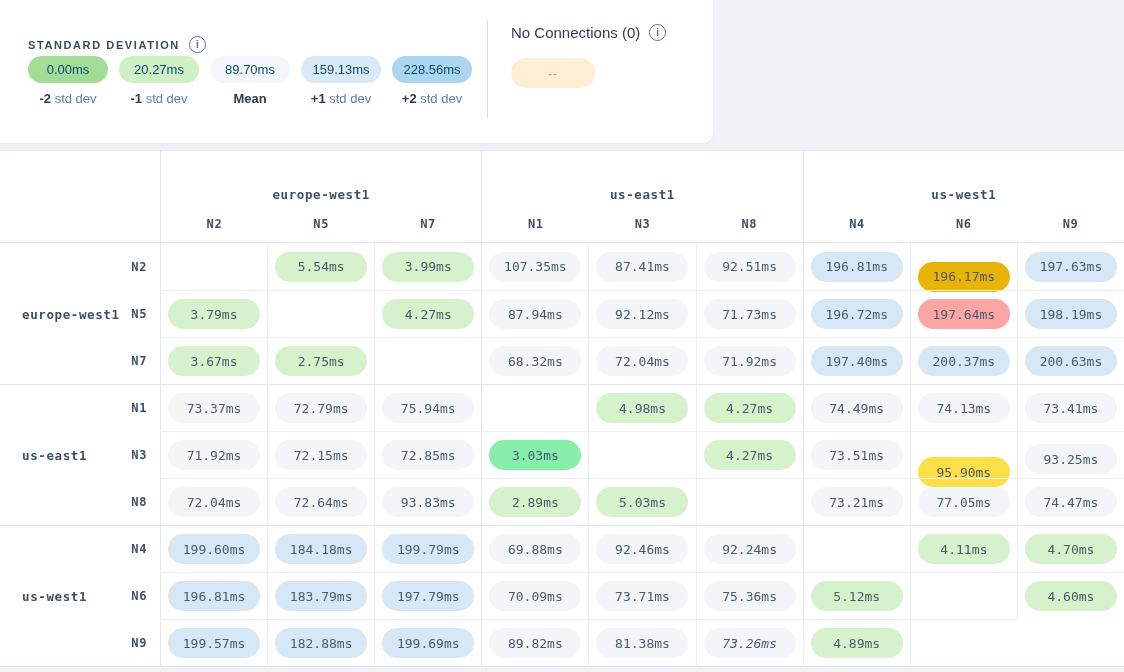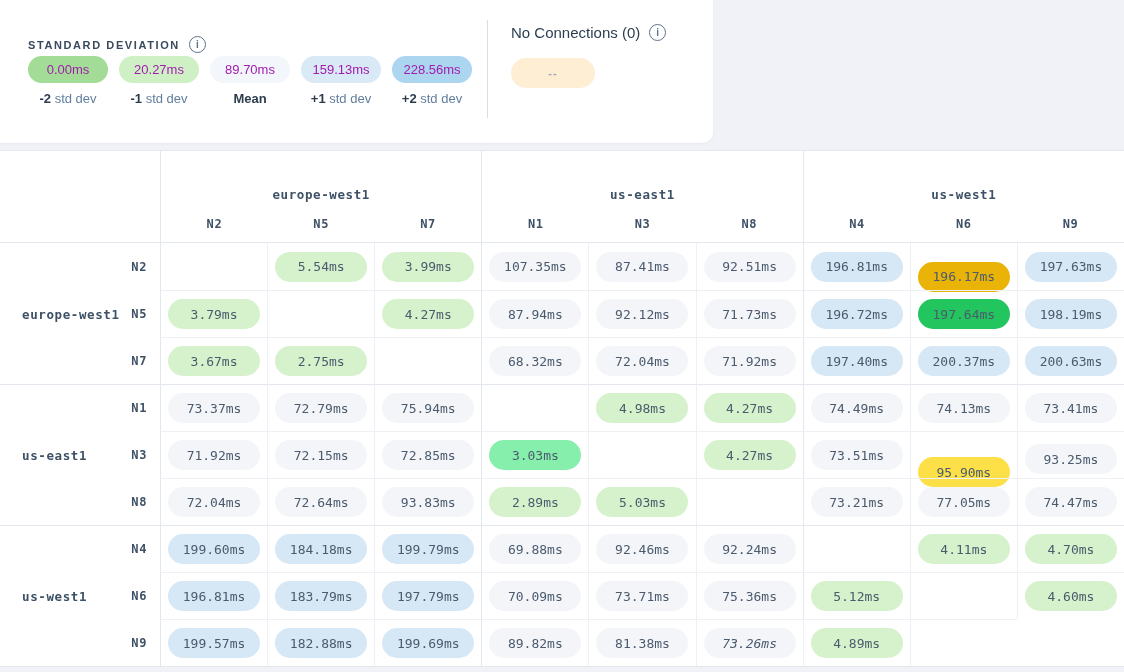--- a/index.html
+++ b/index.html
@@ -29,21 +29,21 @@
     font-size:10px; font-weight:bold; color:#5d7189; letter-spacing:0;
     cursor:pointer; flex:0 0 auto;
   }
   .stops {
     position:absolute; top:56px; left:28px;
     display:flex; gap:11px;
   }
   .legend-pill {
     width:80px; height:27px; border-radius:14px;
     display:flex; align-items:center; justify-content:center;
-    font-size:13px; color:#a21caf;
+    font-size:13px; color:#0c4a6e;
   }
   .stop-labels {
     position:absolute; top:91px; left:28px;
     display:flex; gap:11px;
   }
   .stop-label {
     width:80px; text-align:center; font-size:13px; color:#617e9e;
   }
   .stop-label b { color:#2c3c4e; }
   .vdiv {
@@ -204,21 +204,21 @@
     <div class="cell ci rt">
       <span class="pill" style="background: rgb(243, 245, 249);">92.12ms</span>
     </div>
     <div class="cell ci rt">
       <span class="pill" style="background: rgb(243, 245, 249);">71.73ms</span>
     </div>
     <div class="cell cs rt">
       <span class="pill" style="background: rgb(214, 231, 245);">196.72ms</span>
     </div>
     <div class="cell ci rt">
-      <span class="pill" style="background: #22c55e;">197.64ms</span>
+      <span class="pill" style="background: #fca5a5;">197.64ms</span>
     </div>
     <div class="cell ci rt">
       <span class="pill" style="background: rgb(214, 231, 245);">198.19ms</span>
     </div>
     <div class="rowhead">
       <div class="node">N7</div>
     </div>
     <div class="cell cs rt">
       <span class="pill" style="background: rgb(214, 242, 204);">3.67ms</span>
     </div>

